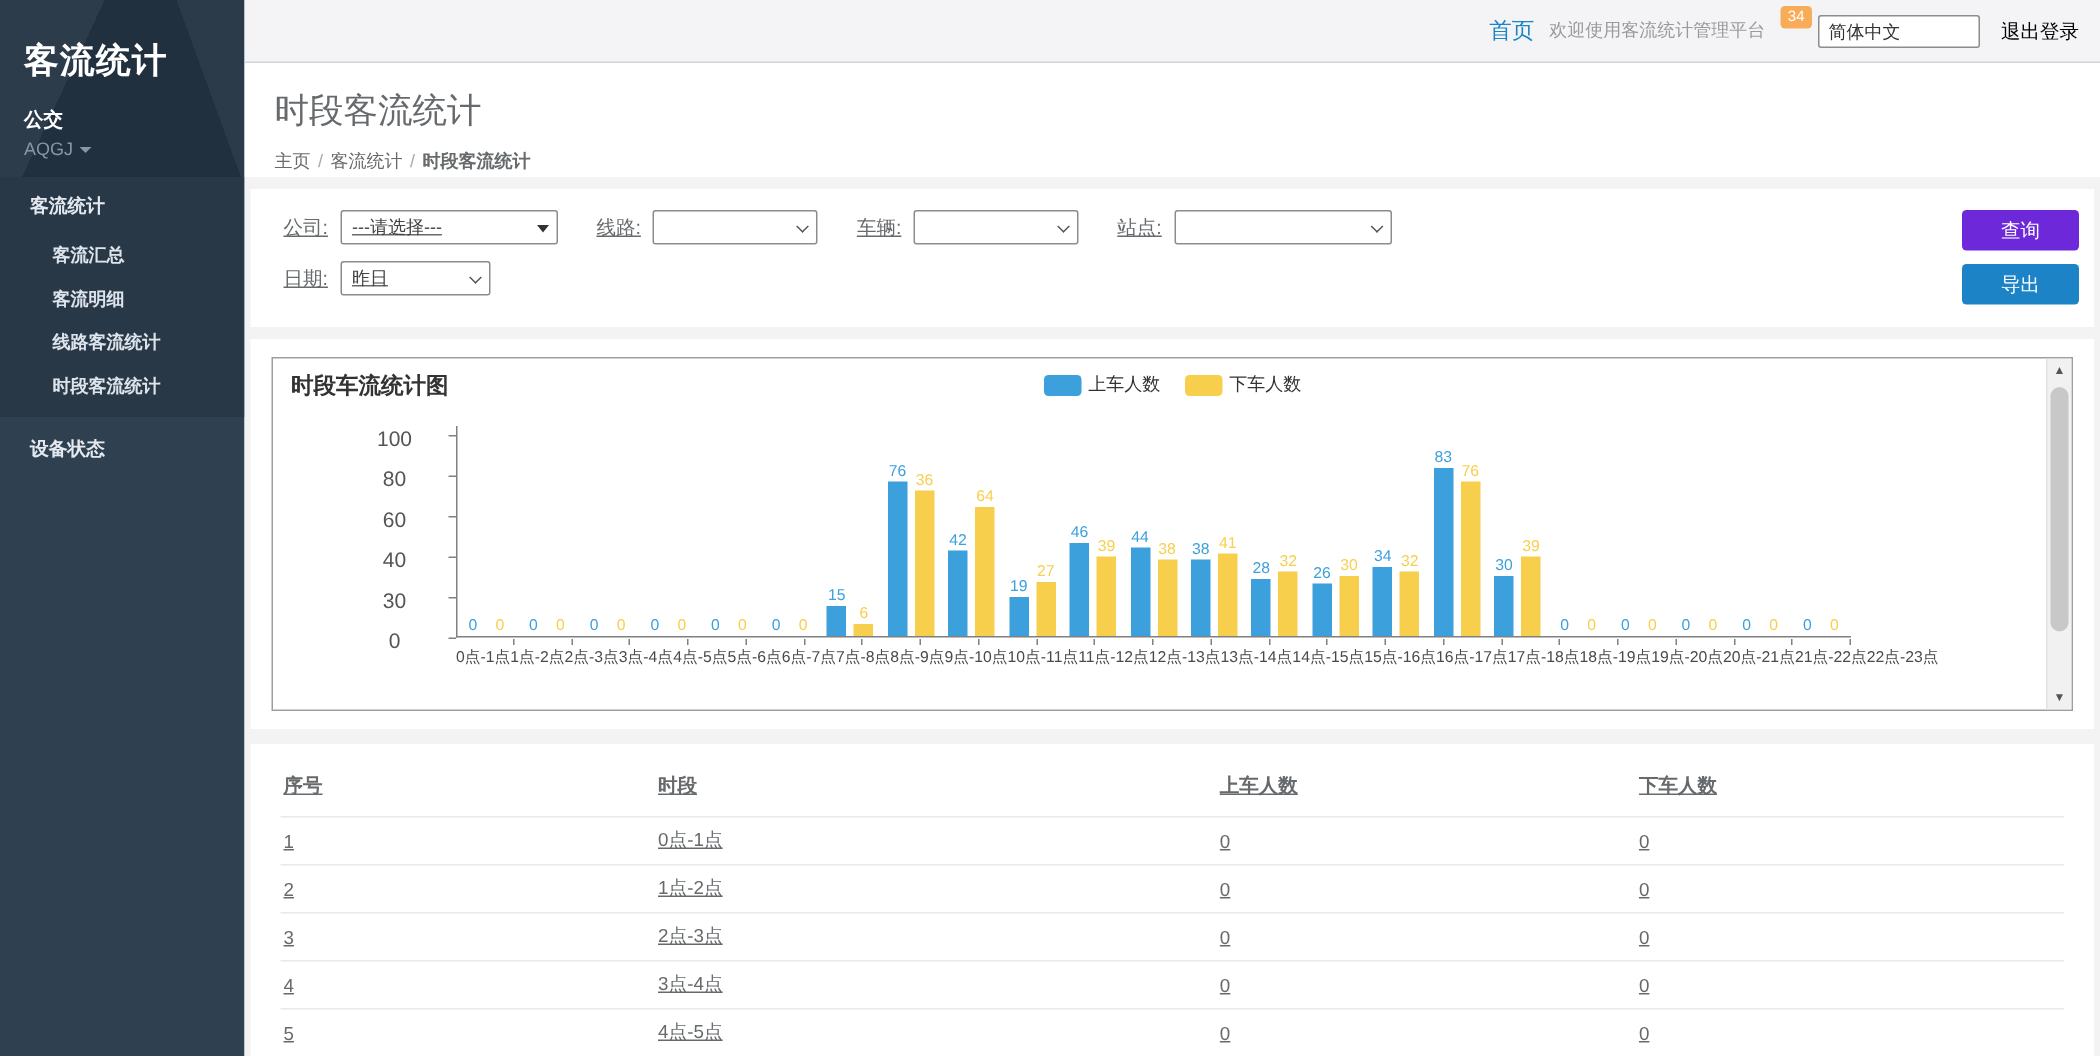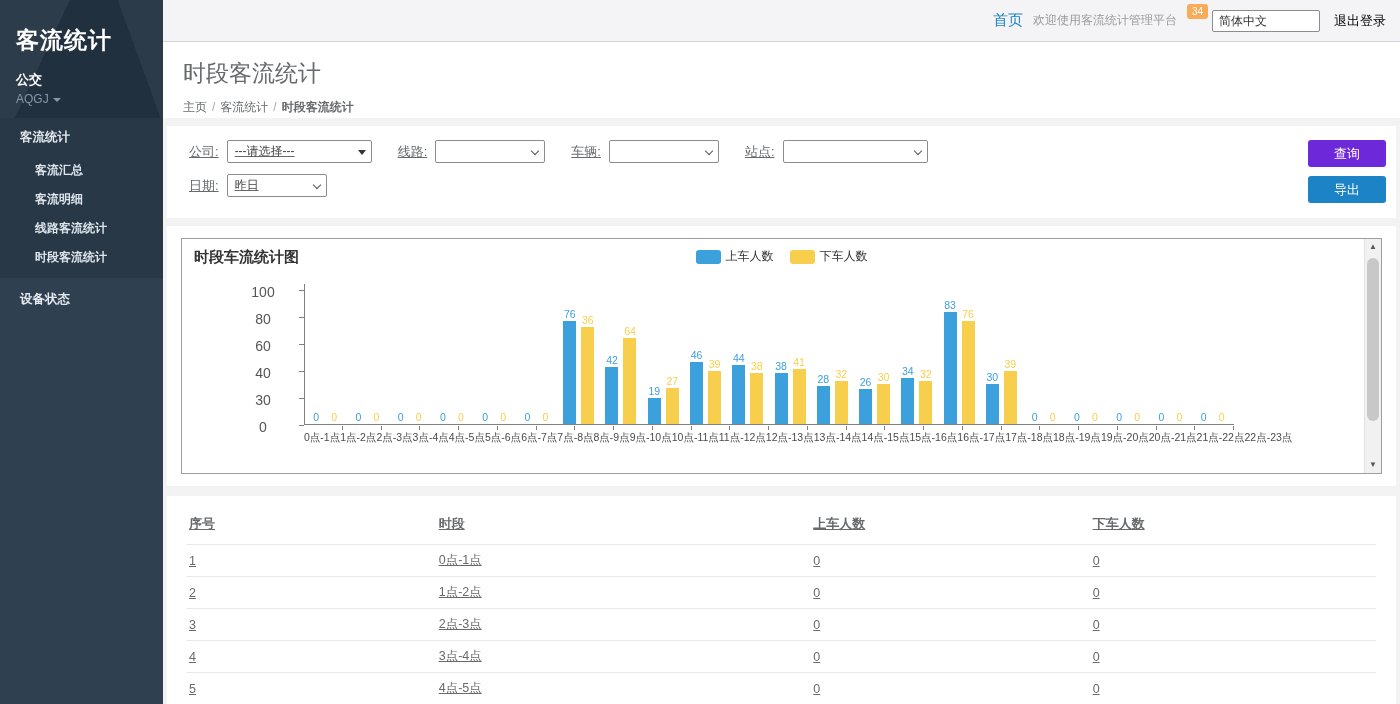--- a/index.html
+++ b/index.html
@@ -274,20 +274,30 @@
                   <span class="val" style="color: rgb(60, 160, 220);">0</span>
                   <div class="bar" style="height: 0px; background: rgb(60, 160, 220);"></div>
                 </div>
                 <div class="bw">
                   <span class="val" style="color: rgb(248, 207, 77);">0</span>
                   <div class="bar" style="height: 0px; background: rgb(248, 207, 77);"></div>
                 </div>
               </div>
               <div class="bar-group">
                 <div class="bw">
+                  <span class="val" style="color: rgb(60, 160, 220);">15</span>
+                  <div class="bar" style="height: 20.25px; background: rgb(60, 160, 220);"></div>
+                </div>
+                <div class="bw">
+                  <span class="val" style="color: rgb(248, 207, 77);">6</span>
+                  <div class="bar" style="height: 8.1px; background: rgb(248, 207, 77);"></div>
+                </div>
+              </div>
+              <div class="bar-group">
+                <div class="bw">
                   <span class="val" style="color: rgb(60, 160, 220);">76</span>
                   <div class="bar" style="height: 102.6px; background: rgb(60, 160, 220);"></div>
                 </div>
                 <div class="bw">
                   <span class="val" style="color: rgb(248, 207, 77);">36</span>
                   <div class="bar" style="height: 97.2px; background: rgb(248, 207, 77);"></div>
                 </div>
               </div>
               <div class="bar-group">
                 <div class="bw">

